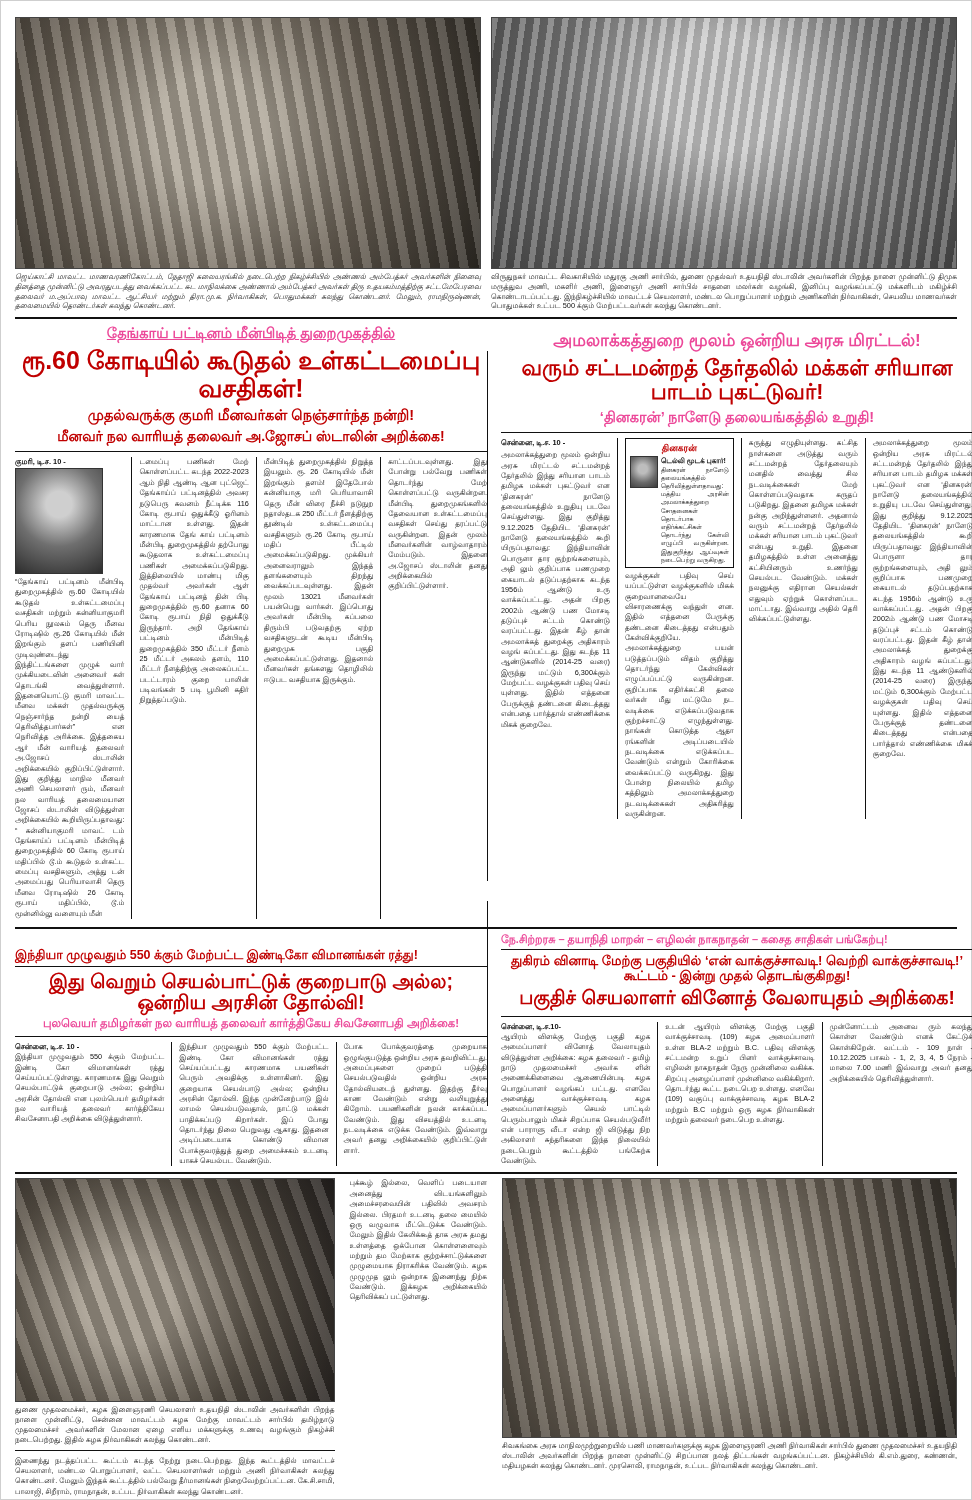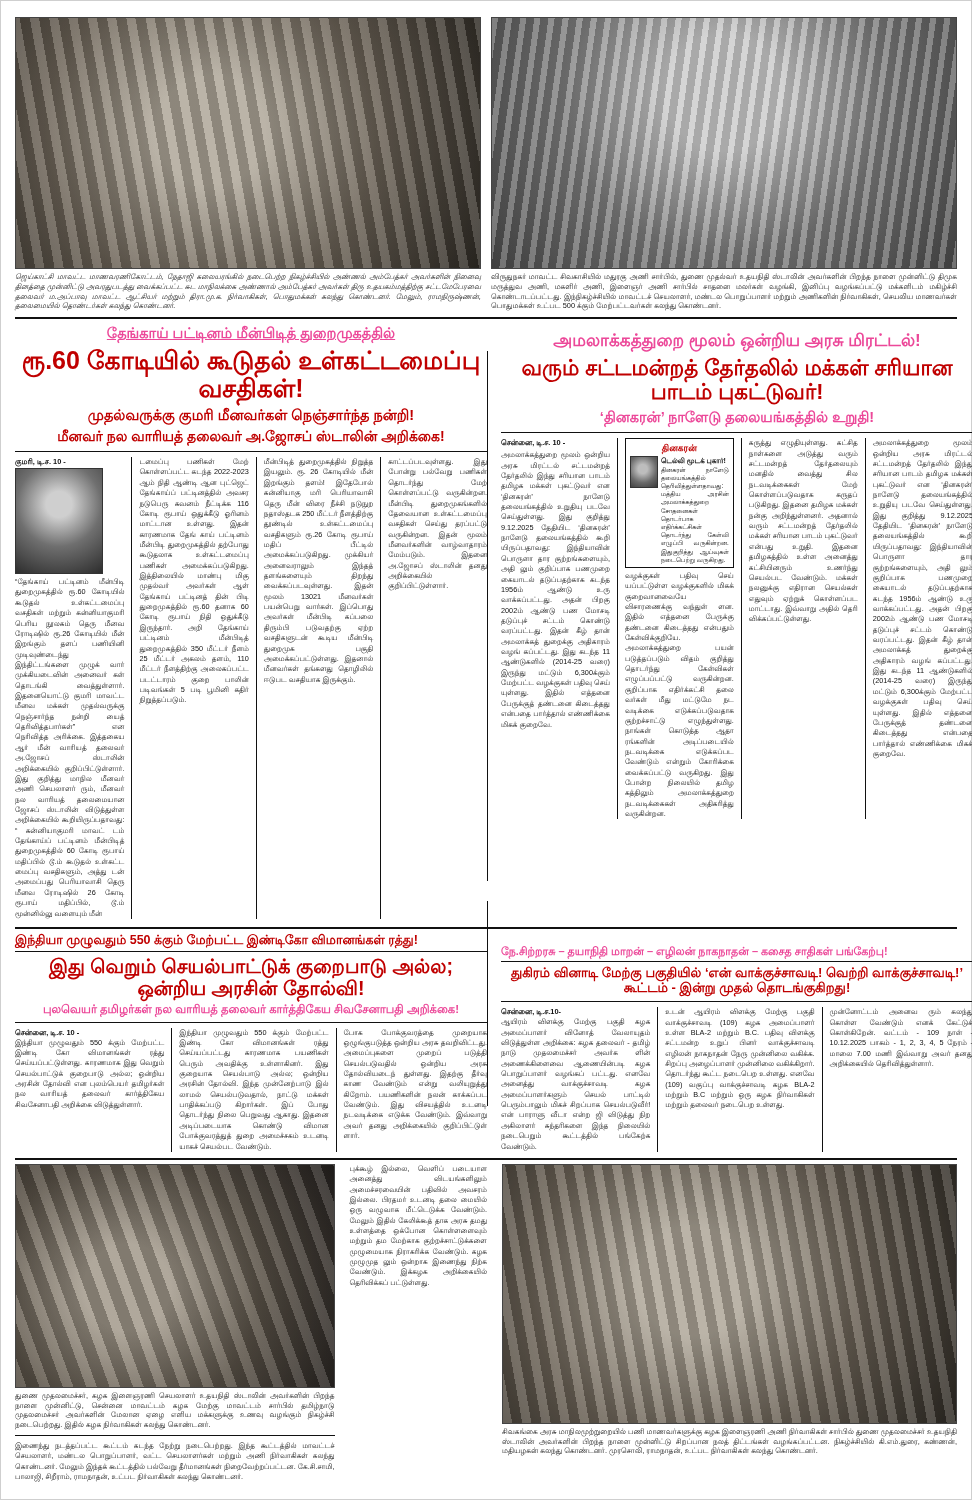--- a/index.html
+++ b/index.html
@@ -311,20 +311,21 @@
 
 இவ்வாறு அவர் தனது அறிக்கையில் குறிப்பிட்டுள் ளார்.</div>
       </div>
     </div>
 
     <div class="vrule" style="left:486px;top:900px;height:205px;"></div>
 
     <div style="width:472px;margin-left:14px;">
       <div class="h-black" style="font-size:11px;text-align:left;border-bottom:1px solid #111;padding-bottom:2px;margin-bottom:4px;">நே.சிற்றரசு – தயாநிதி மாறன் – எழிலன் நாகநாதன் – கசைத சாதிகள் பங்கேற்பு!</div>
       <div class="h-red" style="font-size:13px;line-height:1.15;margin-bottom:3px;">துகிரம் வினாடி மேற்கு பகுதியில் ‘என் வாக்குச்சாவடி! வெற்றி வாக்குச்சாவடி!’ கூட்டம் - இன்று முதல் தொடங்குகிறது!</div>
+      <div class="h-red" style="font-size:19px;margin-bottom:4px;">பகுதிச் செயலாளர் வினோத் வேலாயுதம் அறிக்கை!</div>
       <div class="hr-thin"></div>
       <div class="row">
         <div style="width:152px;">
           <div class="byline">சென்னை, டி.ச.10-</div>
           <div class="col-text">ஆயிரம் விளக்கு மேற்கு பகுதி கழக அமைப்பாளர் வினோத் வேலாயுதம் விடுத்துள்ள அறிக்கை:
 
 கழக தலைவர் - தமிழ் நாடு முதலமைச்சர் அவர்க ளின் அணைக்கிளைவை ஆணையின்படி கழக பொறுப்பாளர் வழங்கப் பட்டது. எனவே அனைத்து வாக்குச்சாவடி கழக அமைப்பாளர்களும் செயல் பாட்டில் பெரும்பாலும் மிகச் சிறப்பாக செயல்படுவீர்! என் பாராளு வீடா என்ற ஜி விடுத்து நிற அகிலாளர் சுந்தரிகளை இந்த நிலையில் நடைபெறும் கூட்டத்தில் பங்கேற்க வேண்டும்.</div>
         </div>
         <div class="sep-v"></div>
         <div style="width:152px;" class="col-text">உடன் ஆயிரம் விளக்கு மேற்கு பகுதி வாக்குச்சாவடி (109) கழக அமைப்பாளர் உள்ள BLA-2 மற்றும் B.C. பதிவு விளக்கு சட்டமன்ற உறுப் பினர் வாக்குச்சாவடி எழிலன் நாகநாதன் நேரு முன்னிலை வகிக்க. சிறப்பு அழைப்பாளர் முன்னிலை வகிக்கிறார். தொடர்ந்து கூட்ட நடைபெற உள்ளது.

